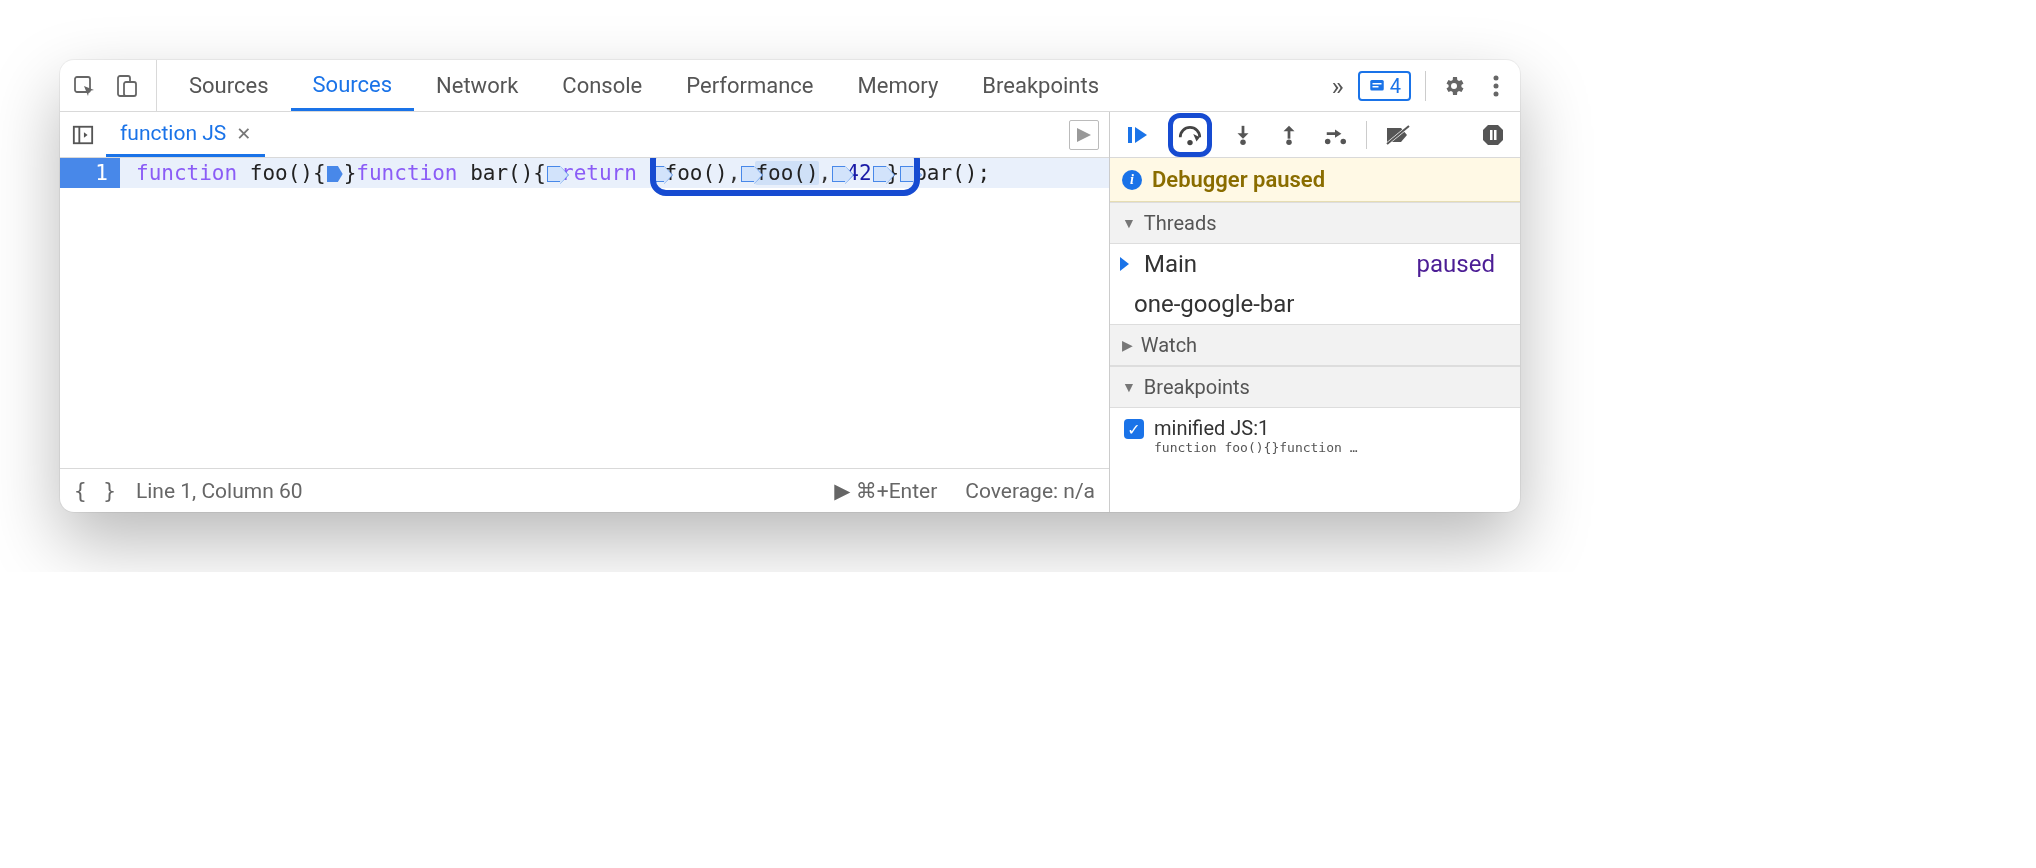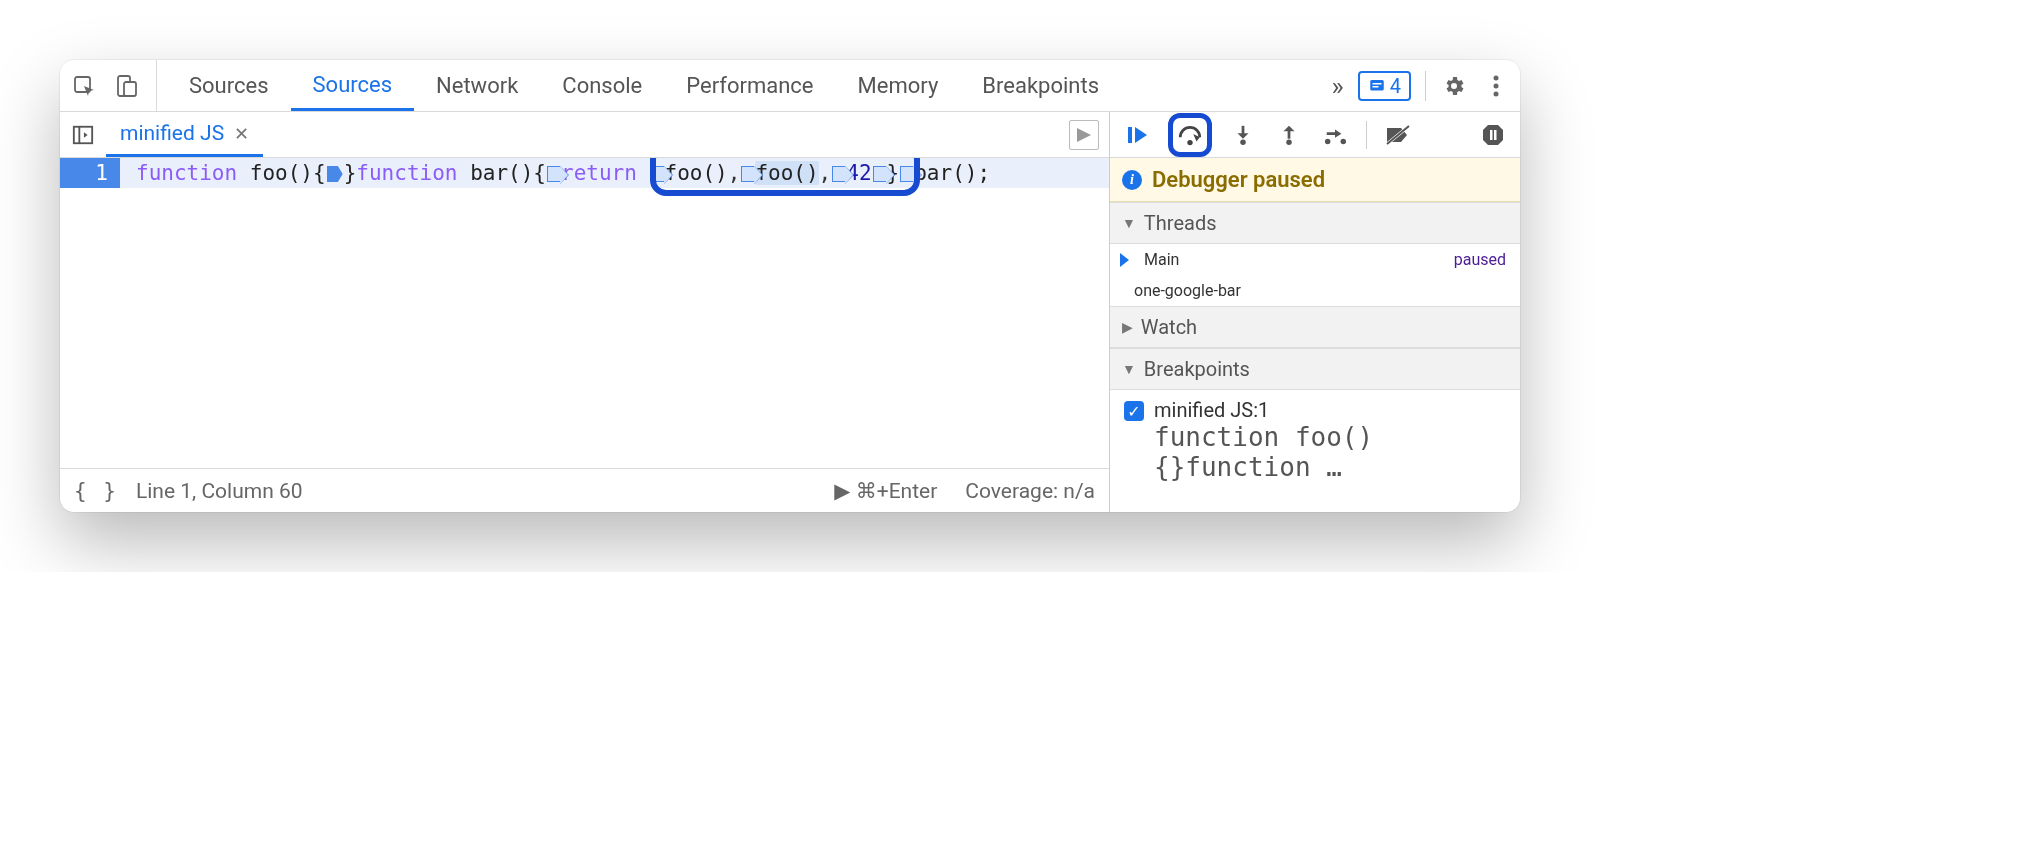--- a/index.html
+++ b/index.html
@@ -123,29 +123,29 @@
   .pausedbar {
     background:#fff9e5; border-bottom:1px solid #e6ddb3; height:44px;
     display:flex; align-items:center; padding:0 12px; gap:10px; color:#8a6d00; font-weight:600;
   }
   .pausedbar .info { width:20px;height:20px;border-radius:50%;background:#1a73e8;color:#fff;display:flex;align-items:center;justify-content:center;font-size:14px;font-family:serif;font-style:italic;font-weight:bold;}
   .section-header {
     height:42px; display:flex; align-items:center; padding:0 12px; gap:8px;
     background:#f2f2f2; border-top:1px solid #ddd; border-bottom:1px solid #ddd; color:#555; font-size:20px;
   }
   .tri { font-size:14px; color:#777; }
-  .thread-row { display:flex; align-items:center; padding:6px 14px 6px 24px; gap:10px; font-size:16px; }
+  .thread-row { display:flex; align-items:center; padding:6px 25px 6px 24px; gap:10px; font-size:24px; }
   .thread-row .state { margin-left:auto; color:#4c1d95; }
   .thread-row.active::before{
     content:""; width:0;height:0;border-top:7px solid transparent;border-bottom:7px solid transparent;border-left:9px solid #1a73e8; margin-left:-14px; margin-right:5px;
   }
   .bp-row { display:flex; align-items:flex-start; padding:8px 14px; gap:10px; font-size:20px; }
   .bp-check { width:20px;height:20px;border-radius:4px;background:#1a73e8;display:flex;align-items:center;justify-content:center;color:#fff;font-size:16px;flex-shrink:0;margin-top:3px;}
   .bp-text { display:flex; flex-direction:column; }
-  .bp-code { font-family:Menlo, monospace; color:#555; font-size:26px; }
+  .bp-code { font-family:Menlo, monospace; color:#555; font-size:13px; }
   svg { display:block; }
 </style>
 </head>
 <body>
 
 <div class="window">
 
 
   <div class="tabstrip">
     <div class="tool-left">
@@ -201,21 +201,21 @@
     <div class="editor-pane">
       <div class="editor-tabbar">
         <div class="nav-icon">
           <svg width="22" height="22" viewBox="0 0 24 24" fill="none" stroke="#555" stroke-width="2">
               <rect x="2" y="3" width="20" height="18"></rect>
               <line x1="8" y1="3" x2="8" y2="21"></line>
               <polygon points="13,9 13,15 17,12" fill="#555" stroke="none"></polygon>
             </svg>
         </div>
         <div class="file-tab">
-          <span>minified JS</span>
+          <span>function JS</span>
           <span class="close">✕</span>
         </div>
         <div class="play-right">
           <svg width="14" height="14" viewBox="0 0 10 10">
               <polygon points="0,0 10,5 0,10" fill="#999"></polygon>
             </svg>
         </div>
       </div>
 
       <div class="code-area">

